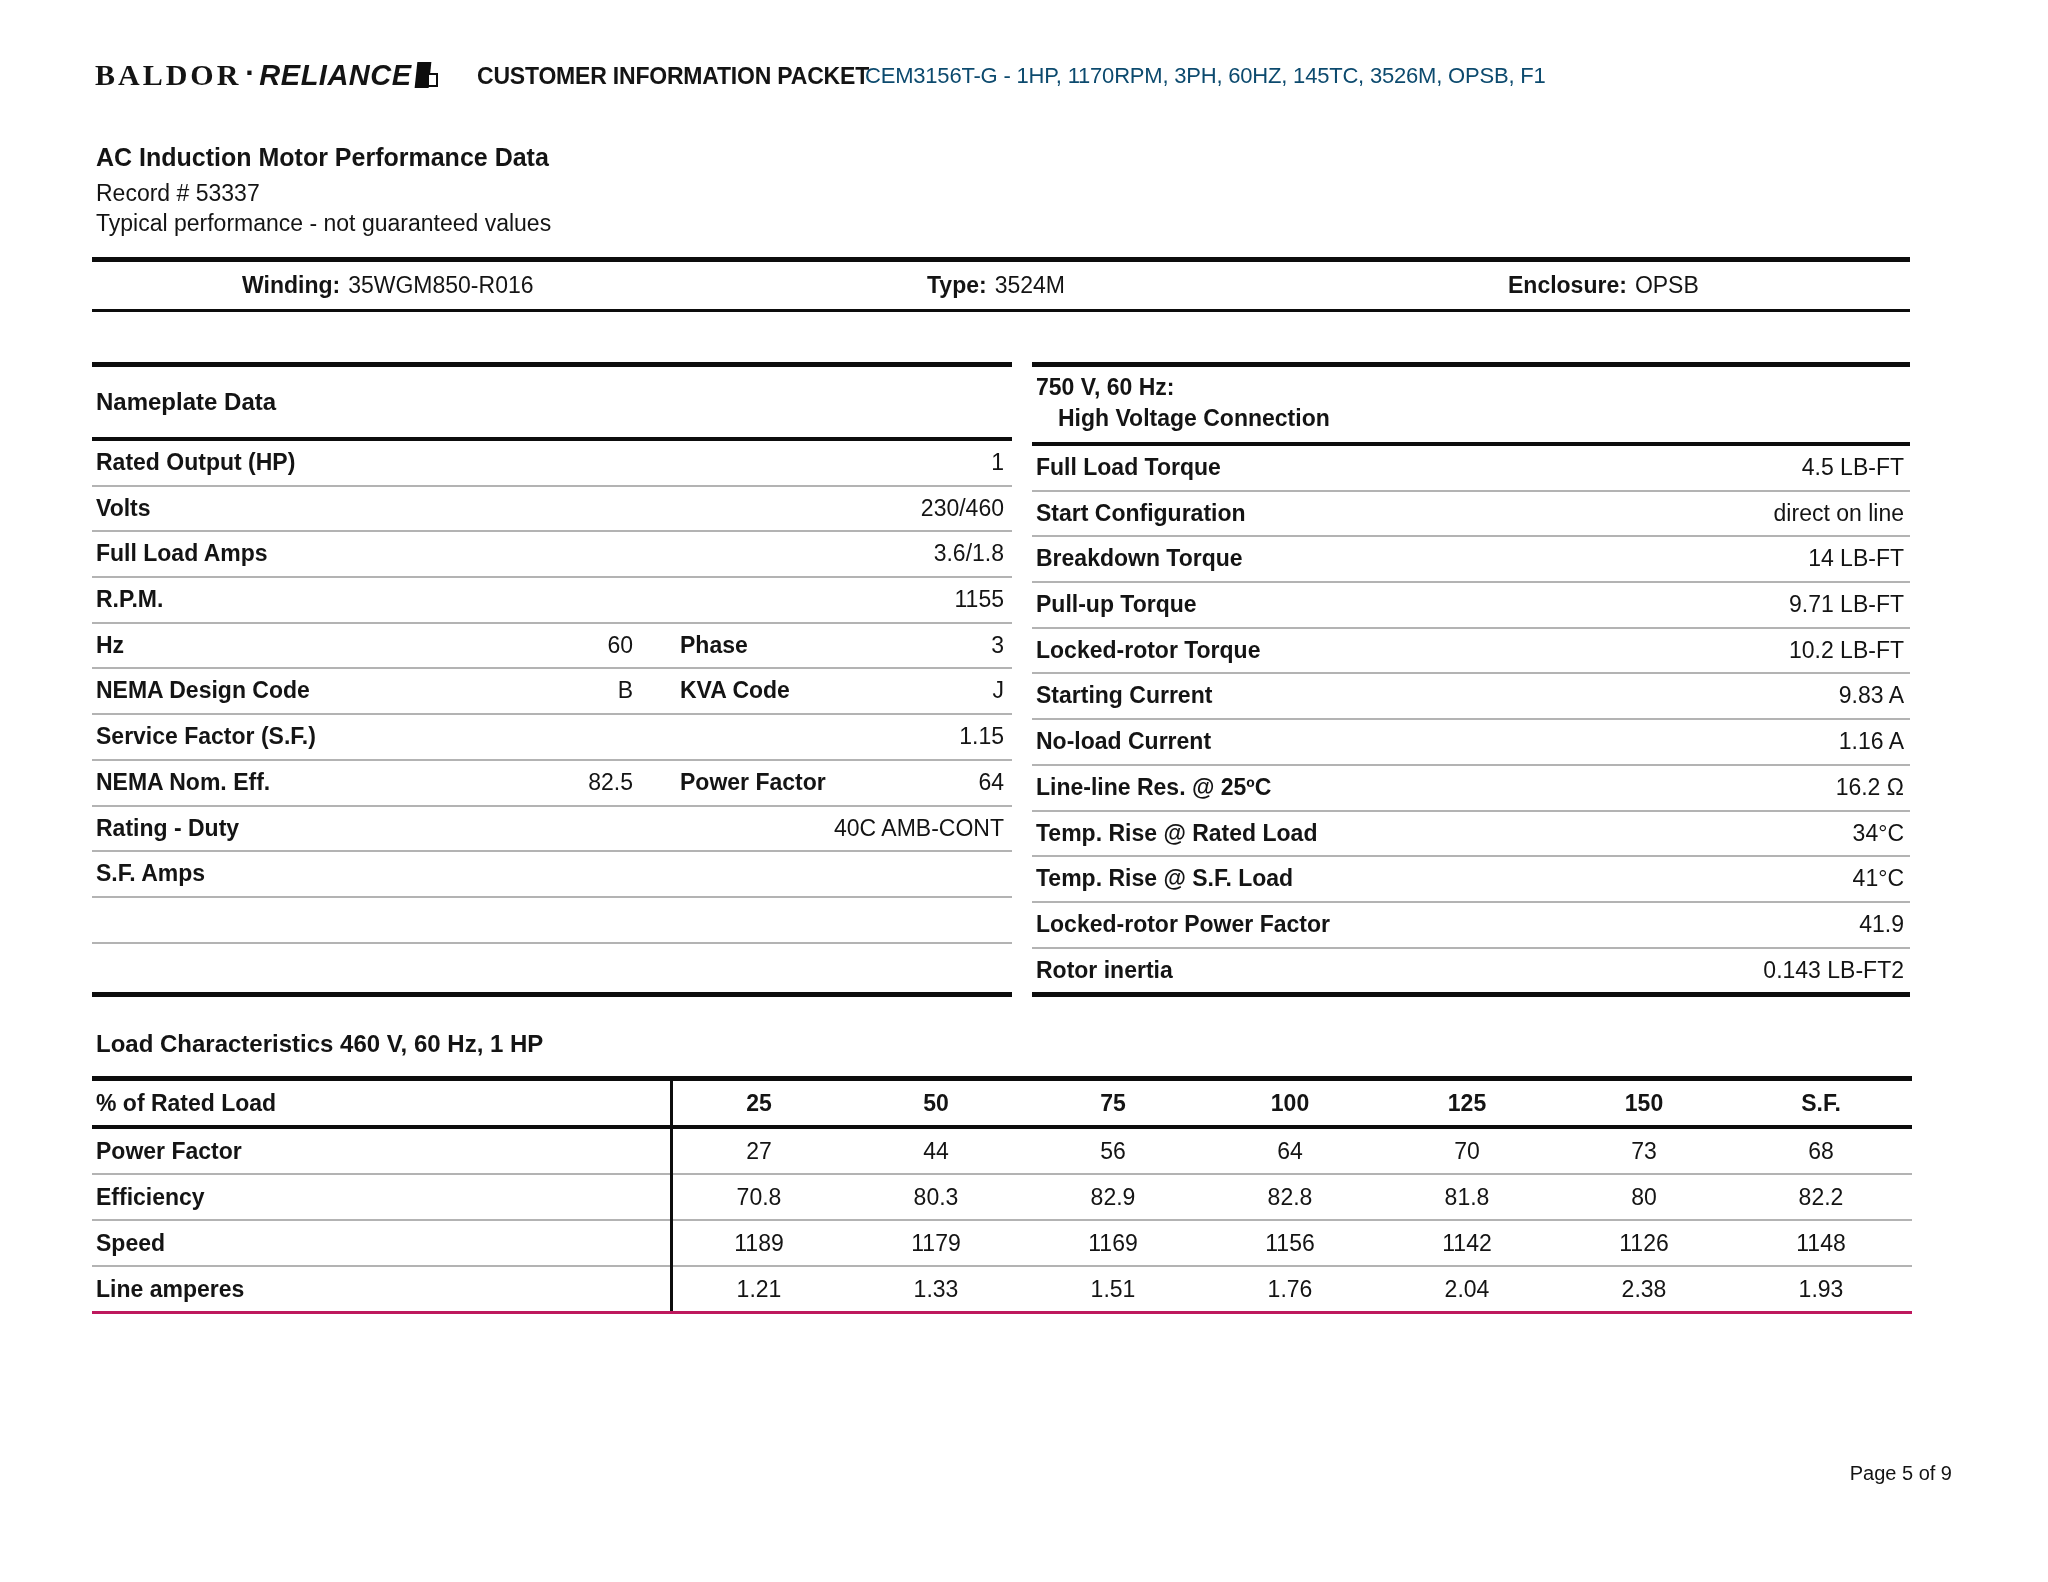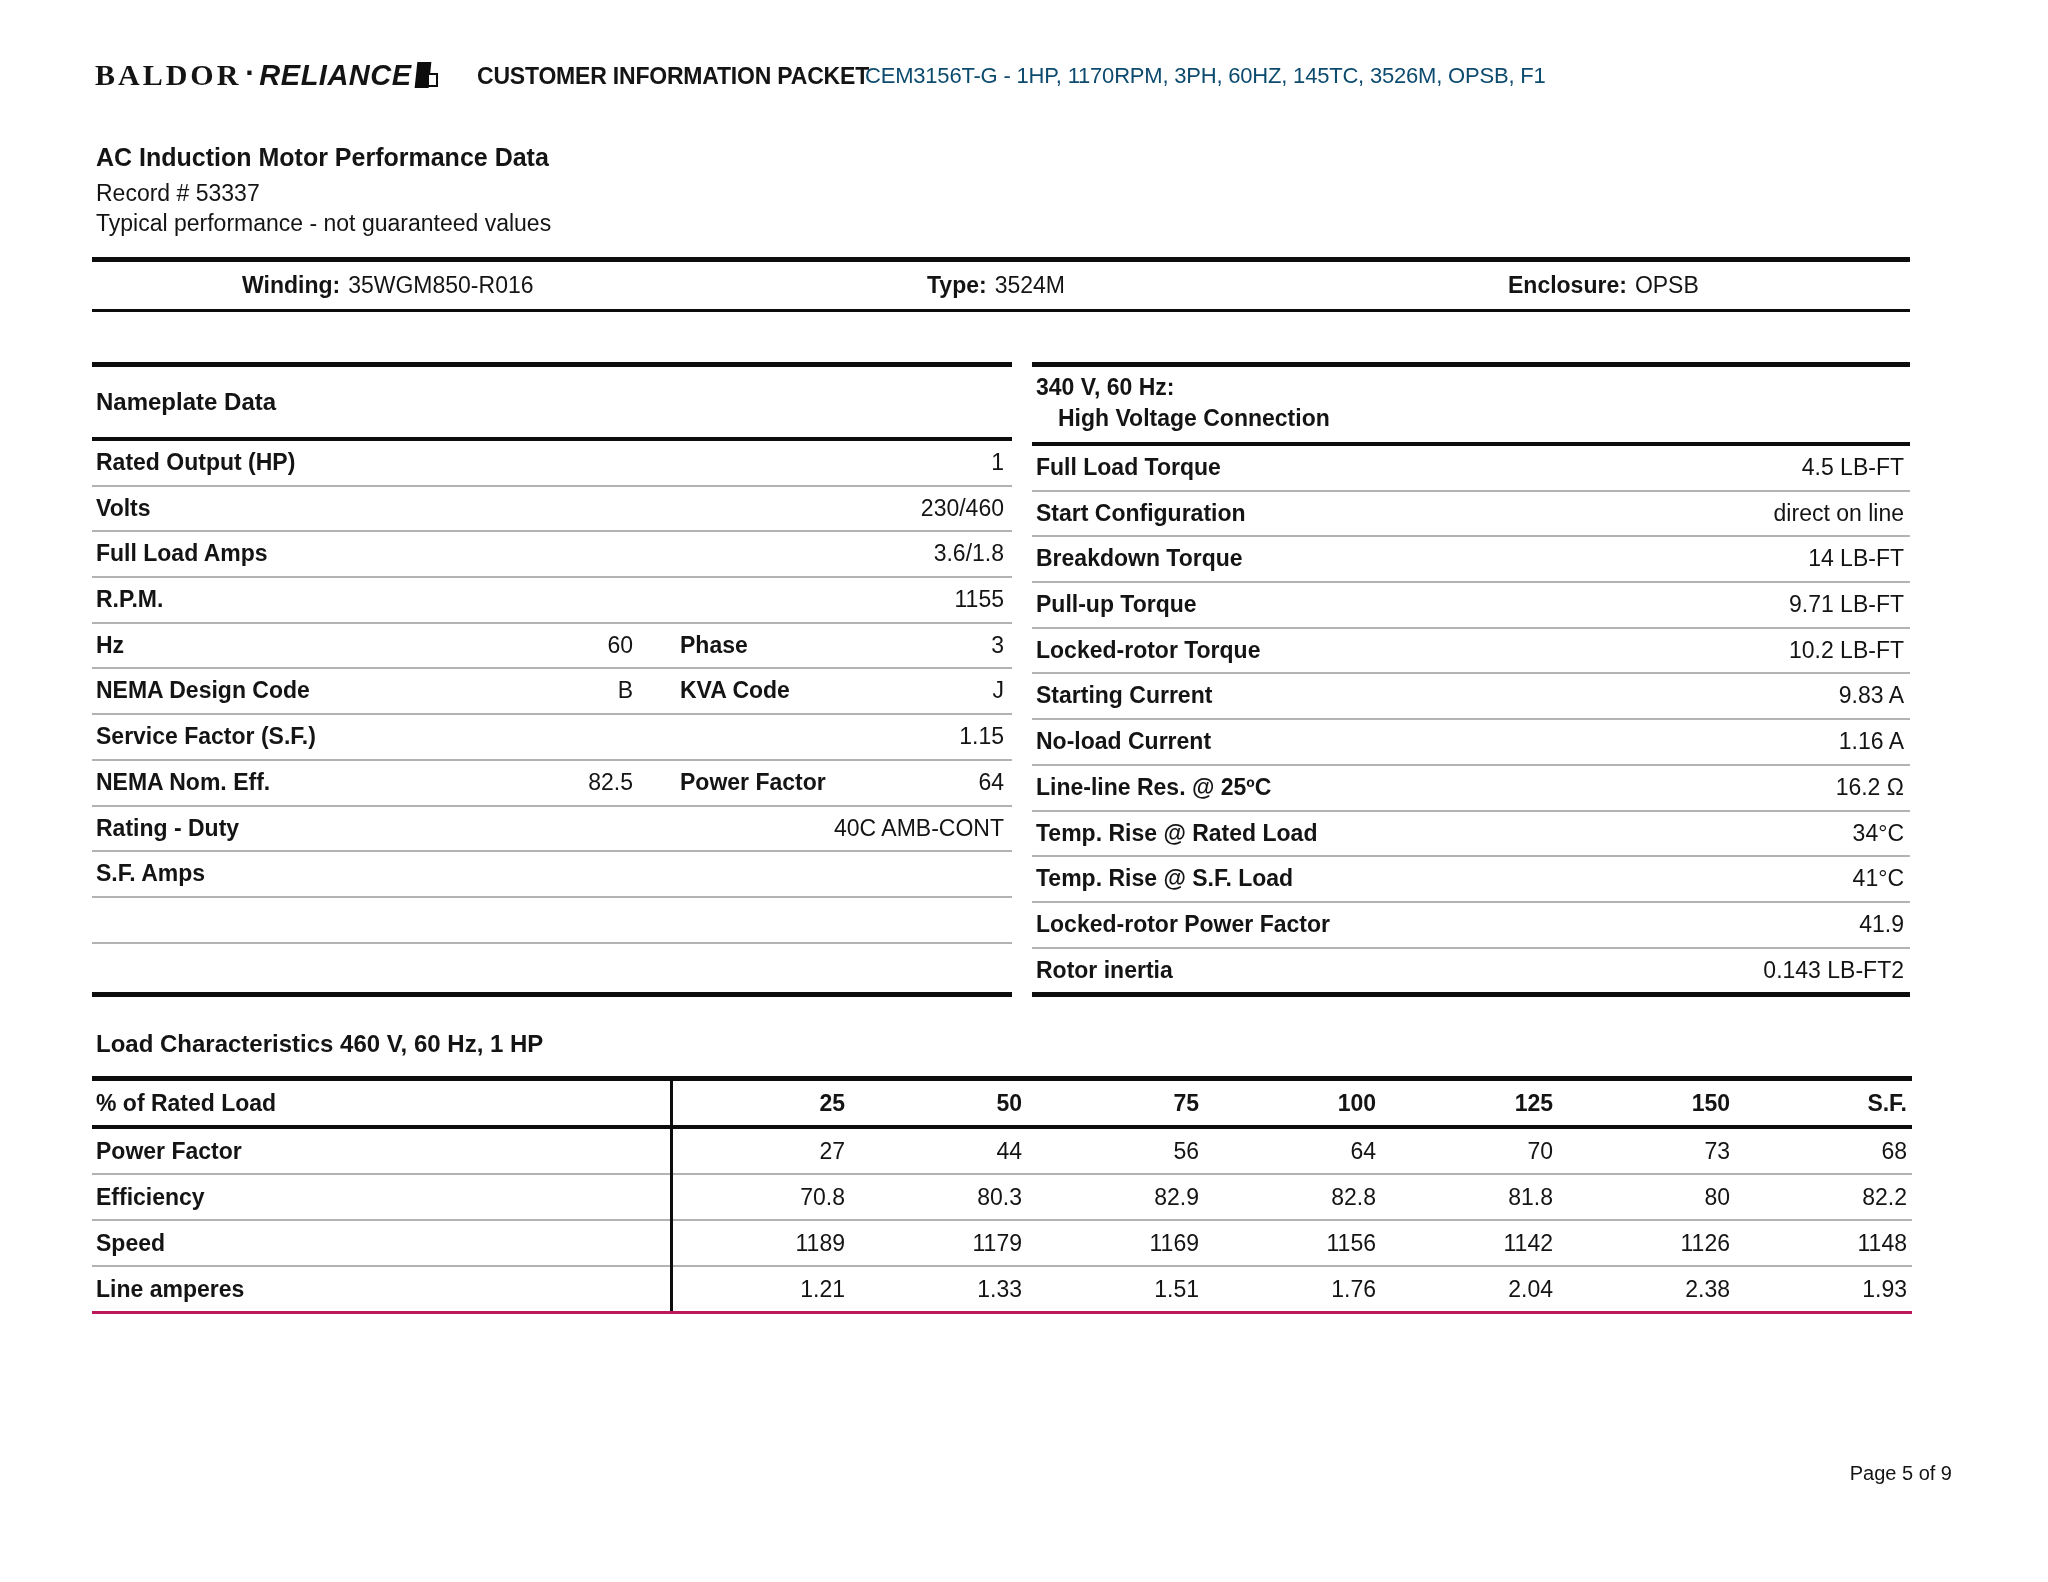--- a/index.html
+++ b/index.html
@@ -52,21 +52,21 @@
 
   
   .load-title { position:absolute; left:96px; top:1030px; font-weight:bold; font-size:24px; }
   .load-tbl { position:absolute; left:92px; top:1076px; width:1820px;
     border-top:5px solid #0d0d0d; border-bottom:3px solid #be185d; }
   .lc-divider { position:absolute; left:578px; top:0; bottom:0; width:3px; background:#0d0d0d; }
   .lc-row { display:flex; height:44px; line-height:44px; border-bottom:2px solid #b3b3b3; }
   .lc-row:last-child { border-bottom:none; }
   .lc-head { border-bottom:4px solid #0d0d0d; font-weight:bold; }
   .lc-lbl { width:581px; padding-left:4px; font-weight:bold; box-sizing:border-box; }
-  .lc-cell { flex:1 1 0; text-align:right; padding-right:5px; }
+  .lc-cell { flex:1 1 0; text-align:center; padding-right:5px; }
 
   
   .footer-page { position:absolute; right:96px; top:1462px; font-size:20px; }
 </style>
 </head>
 <body>
 
 <div class="page">
 
   <div class="hdr">
@@ -150,21 +150,21 @@
             <span class="np-val"></span>
           </div>
           <div class="np-row">
             <span class="np-lbl"></span>
             <span class="np-val"></span>
           </div>
         </div>
     </div>
     <div class="tbl tbl-right">
       <div class="tbl-head">
-        <div class="l1">340 V, 60 Hz:</div>
+        <div class="l1">750 V, 60 Hz:</div>
         <div class="l2">High Voltage Connection</div>
       </div>
       <div id="cx-rows">
           <div class="cx-row">
             <span class="cx-lbl">Full Load Torque</span>
             <span class="cx-val">4.5 LB-FT</span>
           </div>
           <div class="cx-row">
             <span class="cx-lbl">Start Configuration</span>
             <span class="cx-val">direct on line</span>

